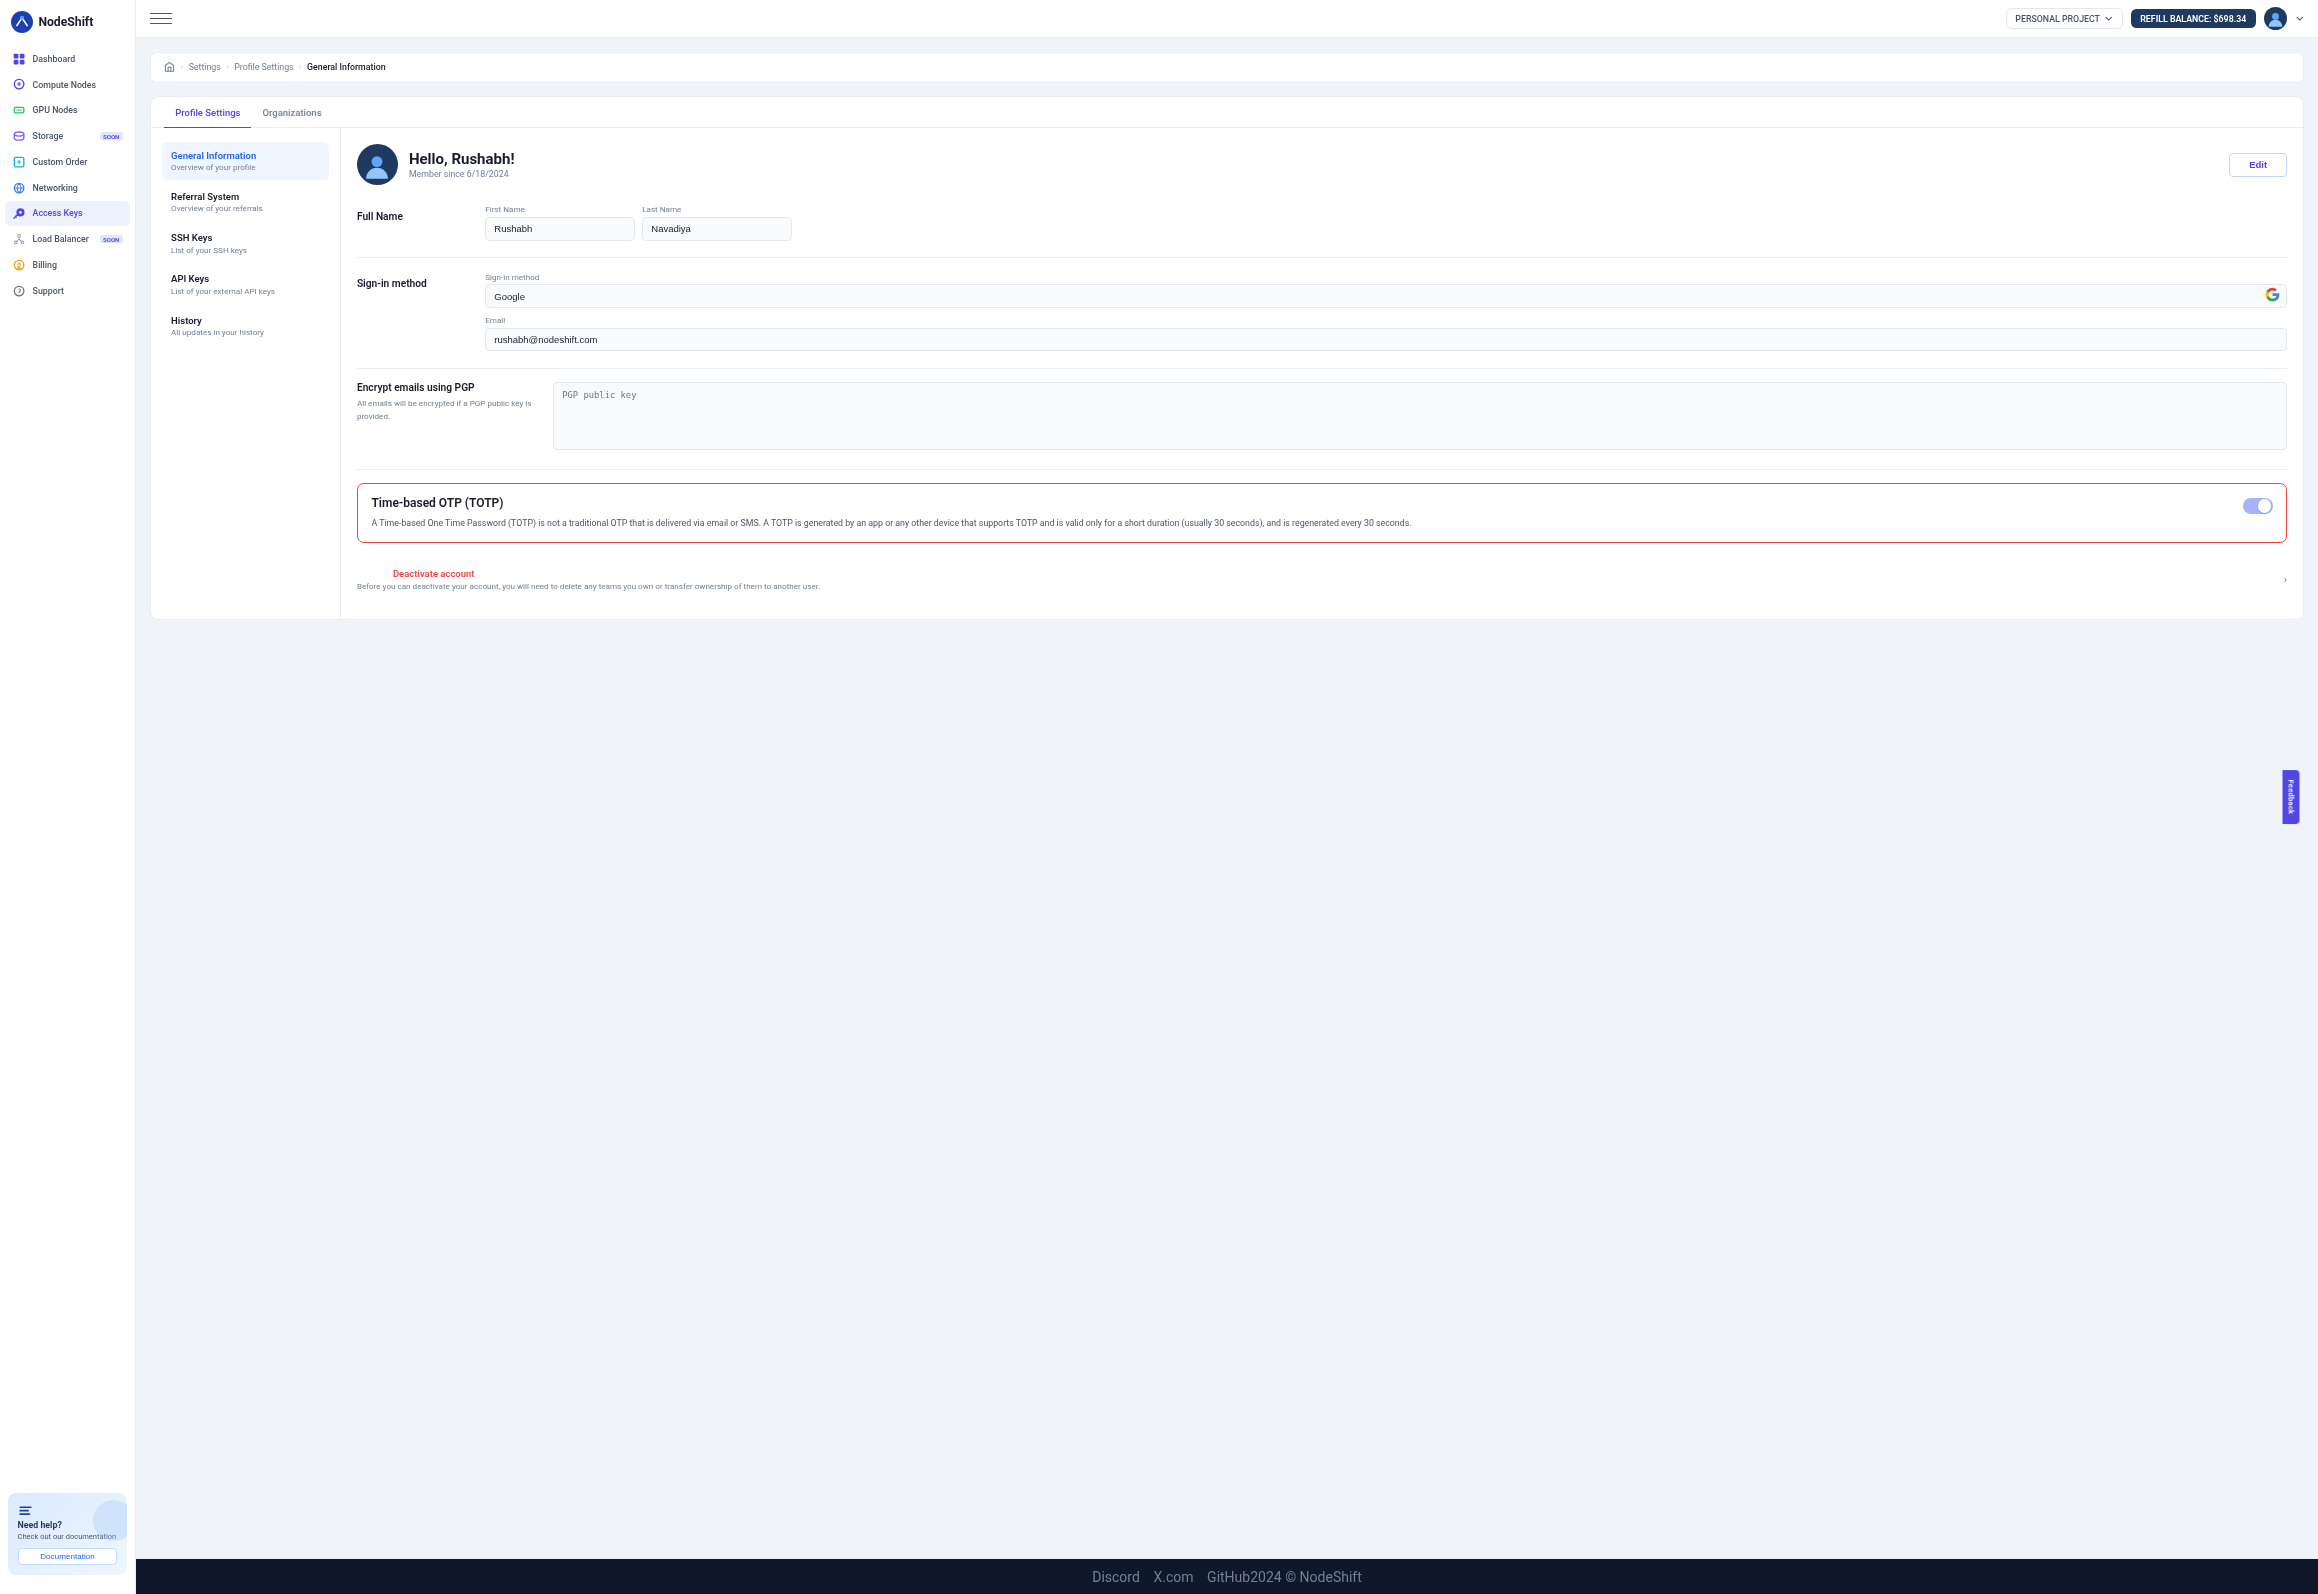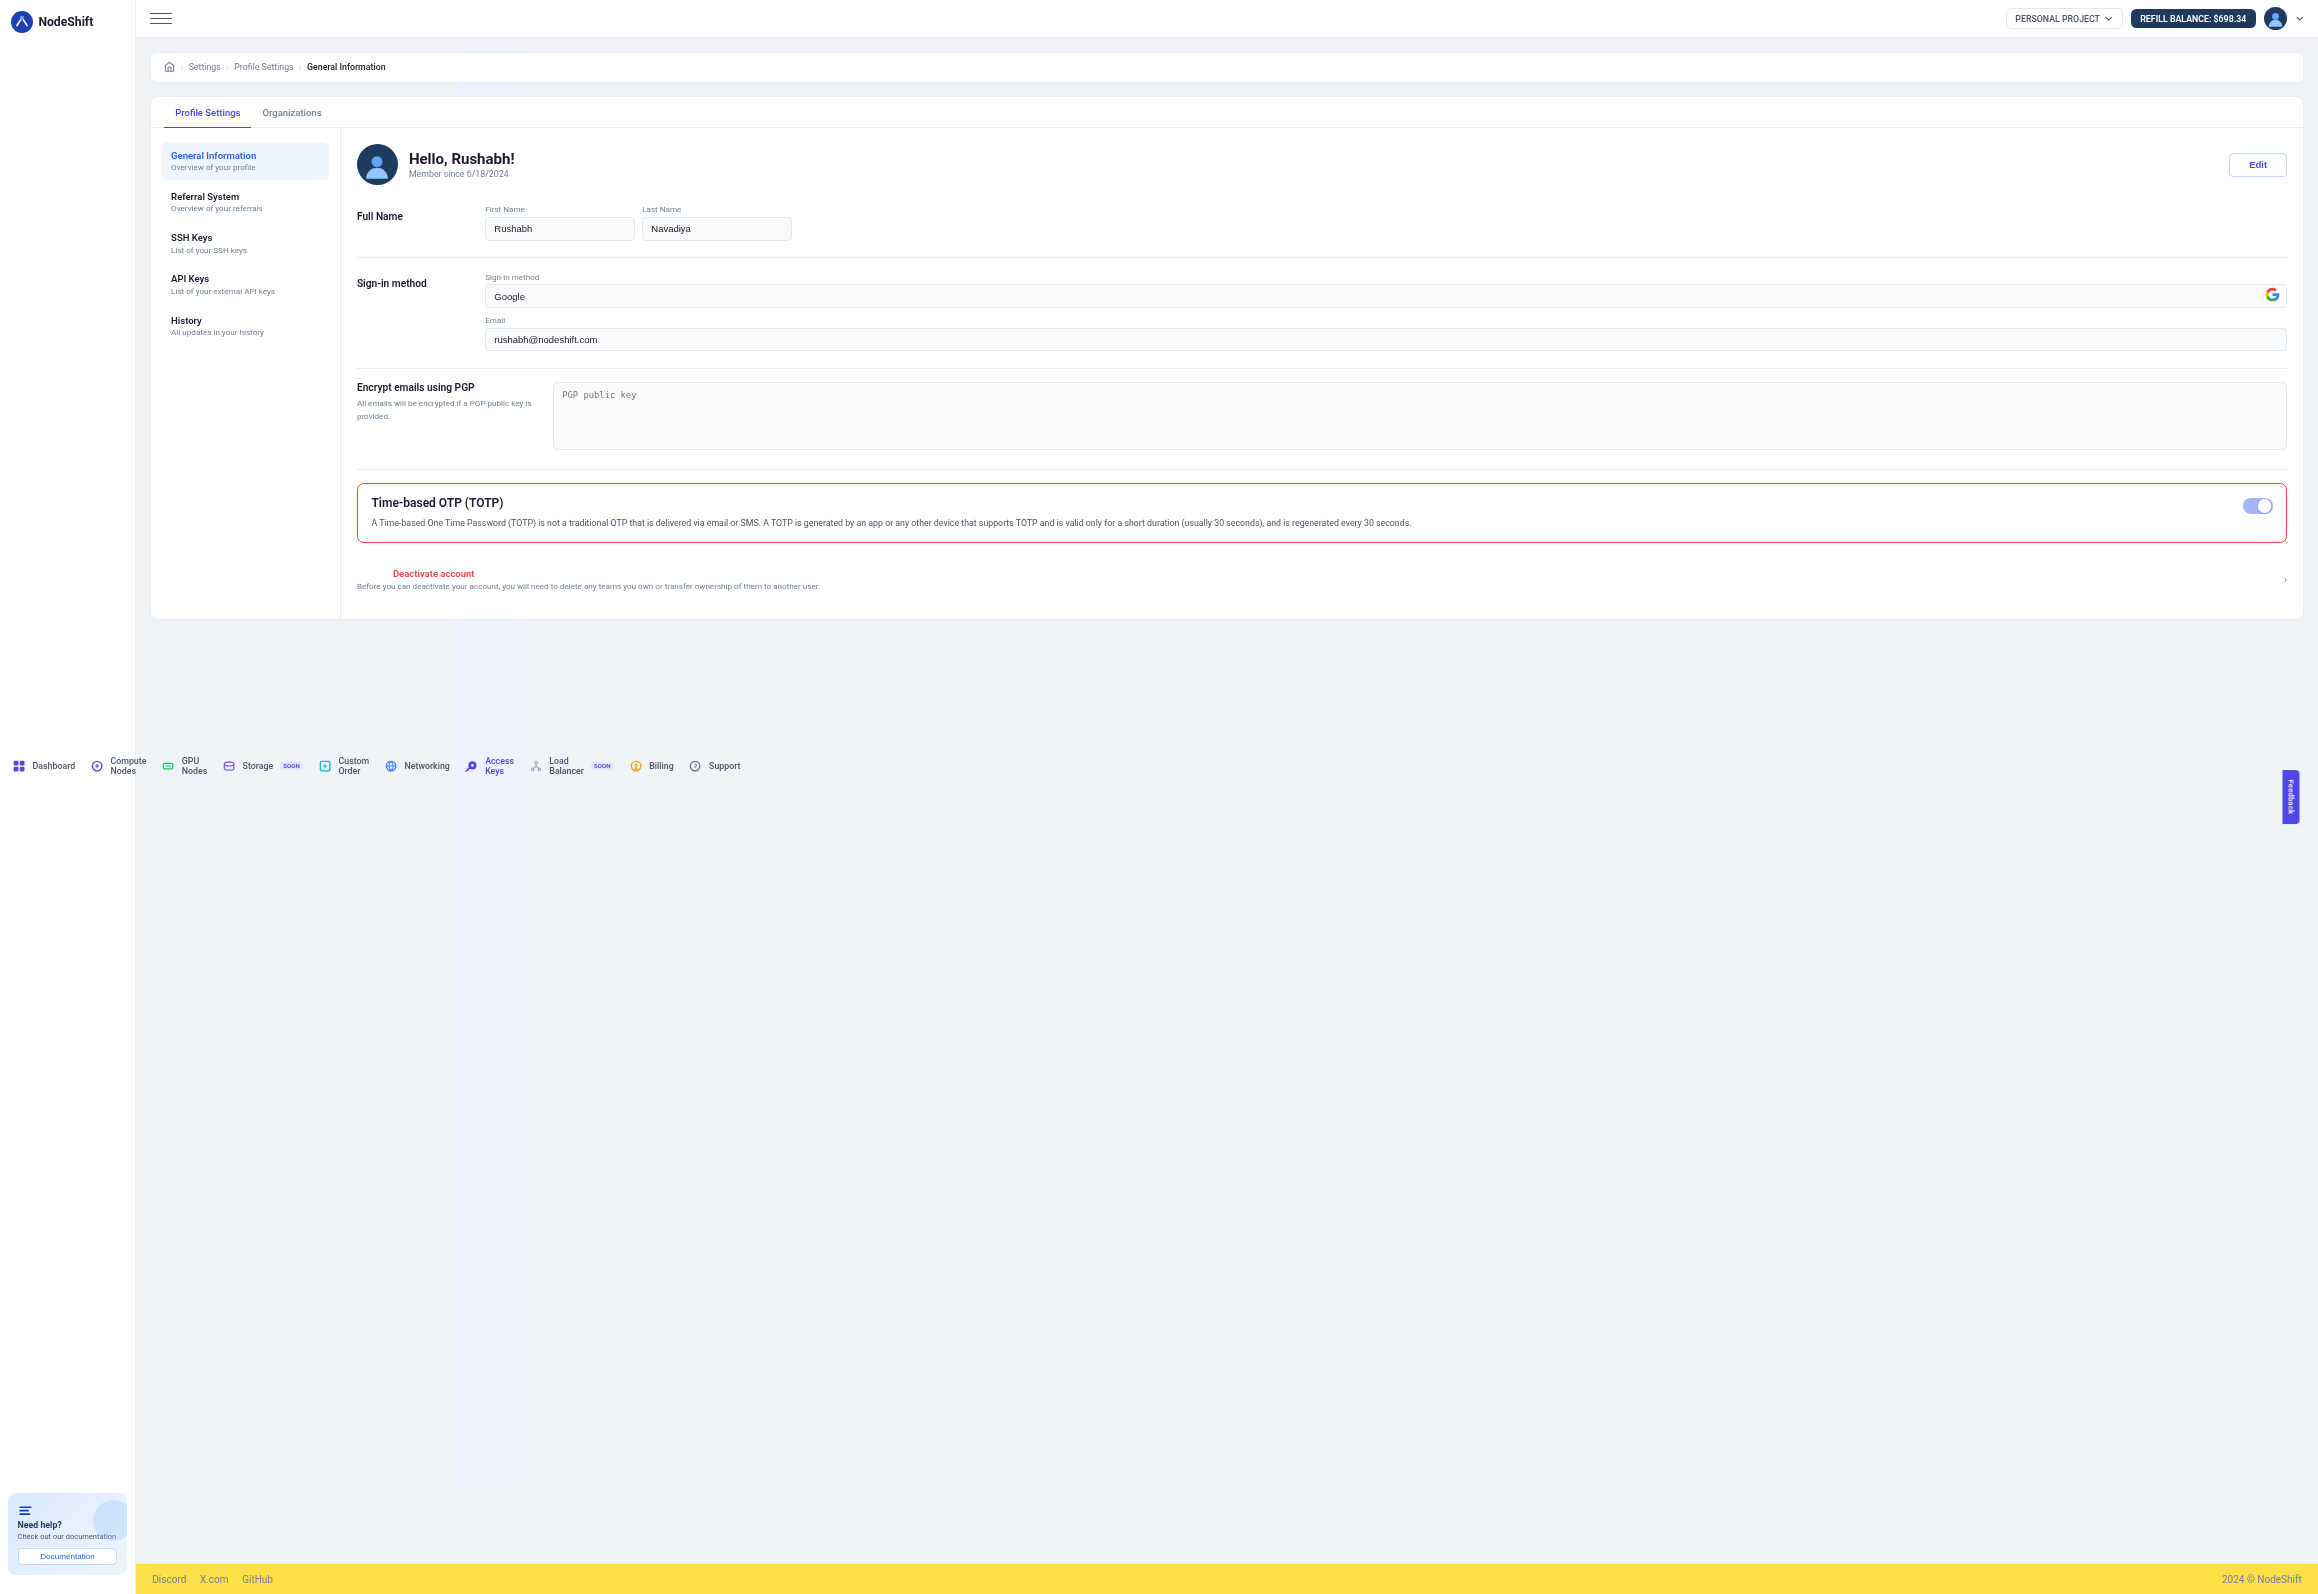--- a/index.html
+++ b/index.html
@@ -3,21 +3,21 @@
   <meta charset="utf-8">
   <style>
     * { box-sizing: border-box; margin: 0; padding: 0; }
     body { font-family: -apple-system, BlinkMacSystemFont, 'Segoe UI', Roboto, sans-serif; background: #f0f4f8; display: flex; min-height: 100vh; font-size: 9.5px; color: #1a1a2e; }
 
     
     .sidebar { width: 136px; background: #fff; display: flex; flex-direction: column; padding: 11px 0; border-right: 0.7px solid #e8edf2; min-height: 100vh; flex-shrink: 0; }
     .sidebar-logo { display: flex; align-items: center; gap: 5.4px; padding: 0 11px 13.6px; }
     .sidebar-logo-icon { width: 22px; height: 22px; }
     .sidebar-logo-text { font-weight: 700; font-size: 12.2px; color: #1a1a2e; }
-    .sidebar-nav { flex: 1; display: flex; flex-direction: row; gap: 1.4px; padding: 0 5.4px; }
+    .sidebar-nav { flex: 1; display: flex; flex-direction: column; gap: 1.4px; padding: 0 5.4px; }
     .sidebar-item { display: flex; align-items: center; gap: 6.8px; padding: 5.4px 6.8px; border-radius: 5.4px; cursor: pointer; color: #4a5568; transition: background 0.15s; }
     .sidebar-item.active { background: #eef2ff; color: #4f46e5; }
     .sidebar-item-icon { width: 13.6px; height: 13.6px; display: flex; align-items: center; justify-content: center; flex-shrink: 0; }
     .sidebar-item-label { font-size: 8.8px; font-weight: 500; }
     .badge-soon { font-size: 6.1px; background: #e0e7ff; color: #4f46e5; border-radius: 2.7px; padding: 0.7px 3.4px; margin-left: auto; font-weight: 600; }
 
     
     .sidebar-help { margin: 8.1px; background: linear-gradient(135deg, #dbeafe 0%, #eff6ff 100%); border-radius: 8.1px; padding: 9.5px; position: relative; overflow: hidden; }
     .sidebar-help-title { font-weight: 700; font-size: 8.8px; color: #1e3a5f; margin-bottom: 1.4px; }
     .sidebar-help-sub { font-size: 7.5px; color: #4a5568; margin-bottom: 6.8px; }
@@ -91,21 +91,21 @@
     .toggle { width: 30px; height: 16.3px; background: #a5b4fc; border-radius: 8.1px; position: relative; cursor: pointer; flex-shrink: 0; margin-top: 1.4px; }
     .toggle-knob { width: 13.6px; height: 13.6px; background: #fff; border-radius: 50%; position: absolute; top: 1.4px; right: 1.4px; box-shadow: 0 0.7px 2px rgba(0,0,0,0.2); transition: right 0.2s; }
 
     
     .deactivate-row { display: flex; align-items: center; justify-content: space-between; padding: 11px 0; cursor: pointer; }
     .deactivate-title { font-size: 9.5px; font-weight: 600; color: #ef4444; margin-left: 36px; }
     .deactivate-desc { font-size: 8.1px; color: #718096; margin-top: 2.7px; }
     .chevron-right { color: #718096; font-size: 11px; }
 
     
-    .footer { background: #fde047; border-top: 0.7px solid #e8edf2; padding: 9.5px 16.3px; display: flex; justify-content: space-between; align-items: center; font-size: 10px; color: #718096; }
+    .footer { background: #0f172a; border-top: 0.7px solid #e8edf2; padding: 9.5px 16.3px; display: flex; justify-content: center; align-items: center; font-size: 14px; color: #718096; }
     .footer-links { display: flex; gap: 13.6px; }
     .footer-link { color: #718096; cursor: pointer; }
 
     
     .feedback-tab { position: fixed; right: 0; top: 50%; transform: translateY(-50%) rotate(90deg); background: #4f46e5; color: #fff; font-size: 7.5px; font-weight: 600; padding: 4.1px 9.5px; border-radius: 4.1px 4.1px 0 0; cursor: pointer; letter-spacing: 0.3px; z-index: 100; }
 
     
     .full-name-section { display: flex; align-items: flex-start; gap: 20.3px; margin-bottom: 16.3px; }
     .full-name-label { width: 108px; flex-shrink: 0; padding-top: 6.8px; font-size: 10.2px; font-weight: 600; color: #1a1a2e; }
     .full-name-fields { flex: 1; display: flex; flex-direction: row; gap: 6.8px; }

